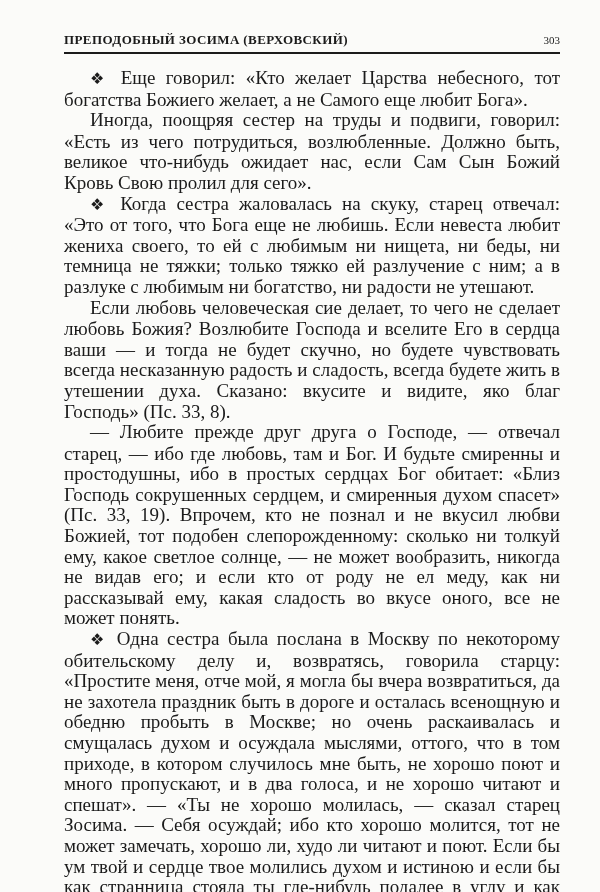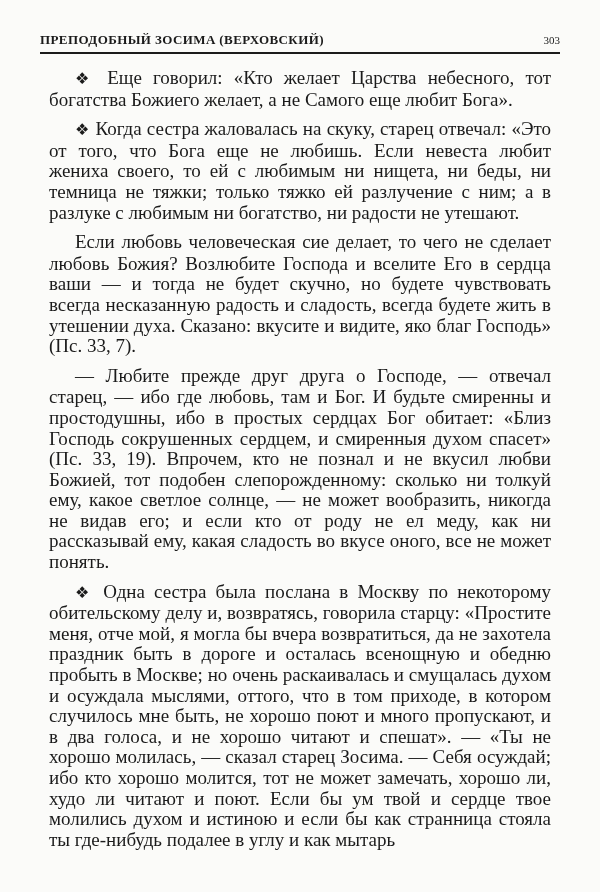--- a/index.html
+++ b/index.html
@@ -10,21 +10,21 @@
     width: 600px;
     height: 892px;
     background: #fbfbf9;
     overflow: hidden;
   }
   .page {
     position: relative;
     width: 600px;
     height: 892px;
     box-sizing: border-box;
-    padding: 32px 40px 0 40px;
+    padding: 32px 40px 0 64px;
     background: #fbfbf9;
     color: #1b1b1b;
     font-family: "Liberation Serif", "DejaVu Serif", serif;
   }
   .running-head {
     display: flex;
     justify-content: space-between;
     align-items: baseline;
     padding-bottom: 4px;
   }
@@ -42,21 +42,21 @@
     border: none;
     border-top: 2px solid #1b1b1b;
     margin: 0 0 14px 0;
   }
   .text-block {
     font-size: 19px;
     line-height: 20.6px;
     text-align: justify;
   }
   .text-block p {
-    margin: 9px;
+    margin: 0;
     text-indent: 26px;
   }
   .orn {
     font-family: "DejaVu Sans", sans-serif;
     font-size: 16px;
   }
 </style>
 </head>
 <body>
 
@@ -66,24 +66,25 @@
     <span class="head-title">ПРЕПОДОБНЫЙ ЗОСИМА (ВЕРХОВСКИЙ)</span>
     <span class="head-page">303</span>
   </header>
 
   <hr class="head-rule">
 
   <main class="text-block">
 
     <p><span class="orn">❖ </span><span>Еще говорил: «Кто желает Царства небесного, тот богатства Божиего желает, а не Самого еще любит Бога».</span></p>
 
+    <p><span class="orn"></span><span>Иногда, поощряя сестер на труды и подвиги, говорил: «Есть из чего потрудиться, возлюбленные. Должно быть, великое что-нибудь ожидает нас, если Сам Сын Божий Кровь Свою пролил для сего».</span></p>
 
     <p><span class="orn">❖ </span><span>Когда сестра жаловалась на скуку, старец отвечал: «Это от того, что Бога еще не любишь. Если невеста любит жениха своего, то ей с любимым ни нищета, ни беды, ни темница не тяжки; только тяжко ей разлучение с ним; а в разлуке с любимым ни богатство, ни радости не утешают.</span></p>
 
-    <p><span class="orn"></span><span>Если любовь человеческая сие делает, то чего не сделает любовь Божия? Возлюбите Господа и вселите Его в сердца ваши — и тогда не будет скучно, но будете чувствовать всегда несказанную радость и сладость, всегда будете жить в утешении духа. Сказано: вкусите и видите, яко благ Господь» (Пс. 33, 7).</span></p>
+    <p><span class="orn"></span><span>Если любовь человеческая сие делает, то чего не сделает любовь Божия? Возлюбите Господа и вселите Его в сердца ваши — и тогда не будет скучно, но будете чувствовать всегда несказанную радость и сладость, всегда будете жить в утешении духа. Сказано: вкусите и видите, яко благ Господь» (Пс. 33, 8).</span></p>
 
 
     <p><span class="orn"></span><span>— Любите прежде друг друга о Господе, — отвечал старец, — ибо где любовь, там и Бог. И будьте смиренны и простодушны, ибо в простых сердцах Бог обитает: «Близ Господь сокрушенных сердцем, и смиренныя духом спасет» (Пс. 33, 19). Впрочем, кто не познал и не вкусил любви Божией, тот подобен слепорожденному: сколько ни толкуй ему, какое светлое солнце, — не может вообразить, никогда не видав его; и если кто от роду не ел меду, как ни рассказывай ему, какая сладость во вкусе оного, все не может понять.</span></p>
 
     <p><span class="orn">❖ </span><span>Одна сестра была послана в Москву по некоторому обительскому делу и, возвратясь, говорила старцу: «Простите меня, отче мой, я могла бы вчера возвратиться, да не захотела праздник быть в дороге и осталась всенощную и обедню пробыть в Москве; но очень раскаивалась и смущалась духом и осуждала мыслями, оттого, что в том приходе, в котором случилось мне быть, не хорошо поют и много пропускают, и в два голоса, и не хорошо читают и спешат». — «Ты не хорошо молилась, — сказал старец Зосима. — Себя осуждай; ибо кто хорошо молится, тот не может замечать, хорошо ли, худо ли читают и поют. Если бы ум твой и сердце твое молились духом и истиною и если бы как странница стояла ты где-нибудь подалее в углу и как мытарь</span></p>
 
   </main>
 </div>
 
 </body></html>

